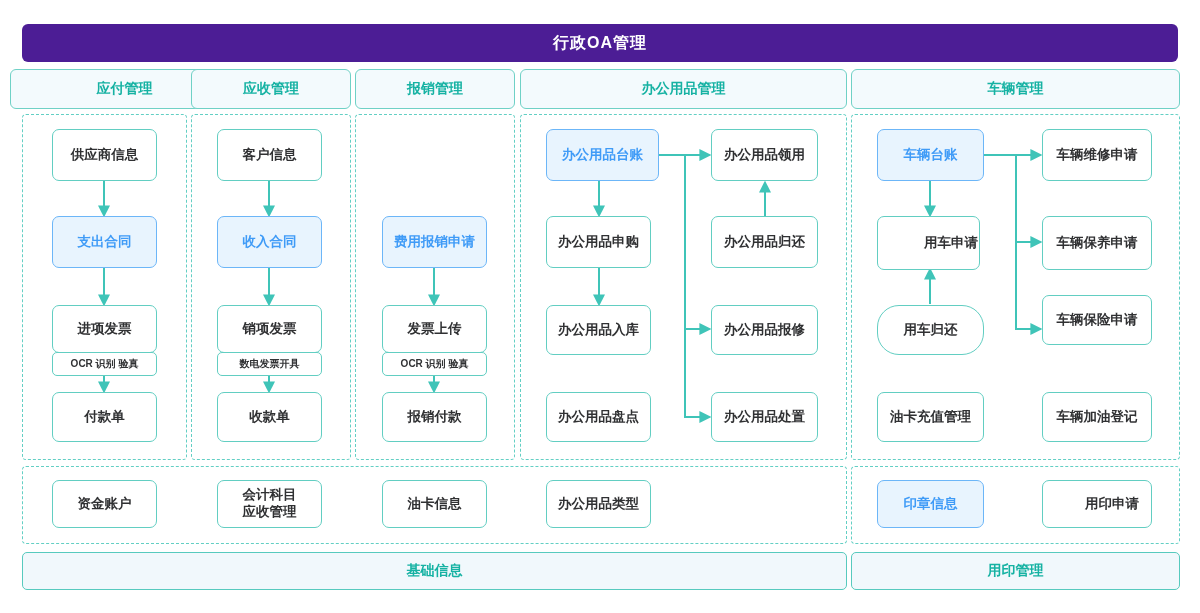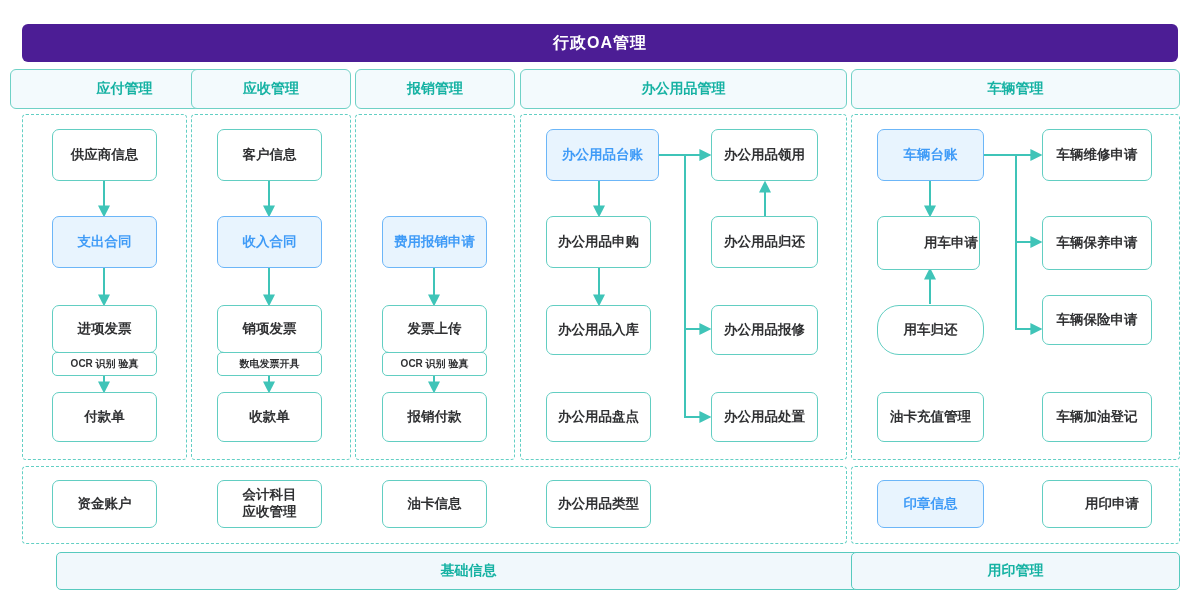--- a/index.html
+++ b/index.html
@@ -175,16 +175,16 @@
       <span>会计科目</span>
       <span>应收管理</span>
     </span>
   </div>
   <div class="node" style="left:382px;top:480px;width:105px;height:48px;">油卡信息</div>
   <div class="node" style="left:546px;top:480px;width:105px;height:48px;">办公用品类型</div>
 
   <div class="node blue" style="left:877px;top:480px;width:107px;height:48px;">印章信息</div>
   <div class="node" style="left:1042px;top:480px;width:110px;height:48px;padding-left:30px;">用印申请</div>
 
-  <div class="footbar" style="left:22px;top:552px;width:823px;margin-left:34px;">基础信息</div>
+  <div class="footbar" style="left:22px;top:552px;width:823px;">基础信息</div>
   <div class="footbar" style="left:851px;top:552px;width:327px;">用印管理</div>
 
 </div>
 
 </body></html>

